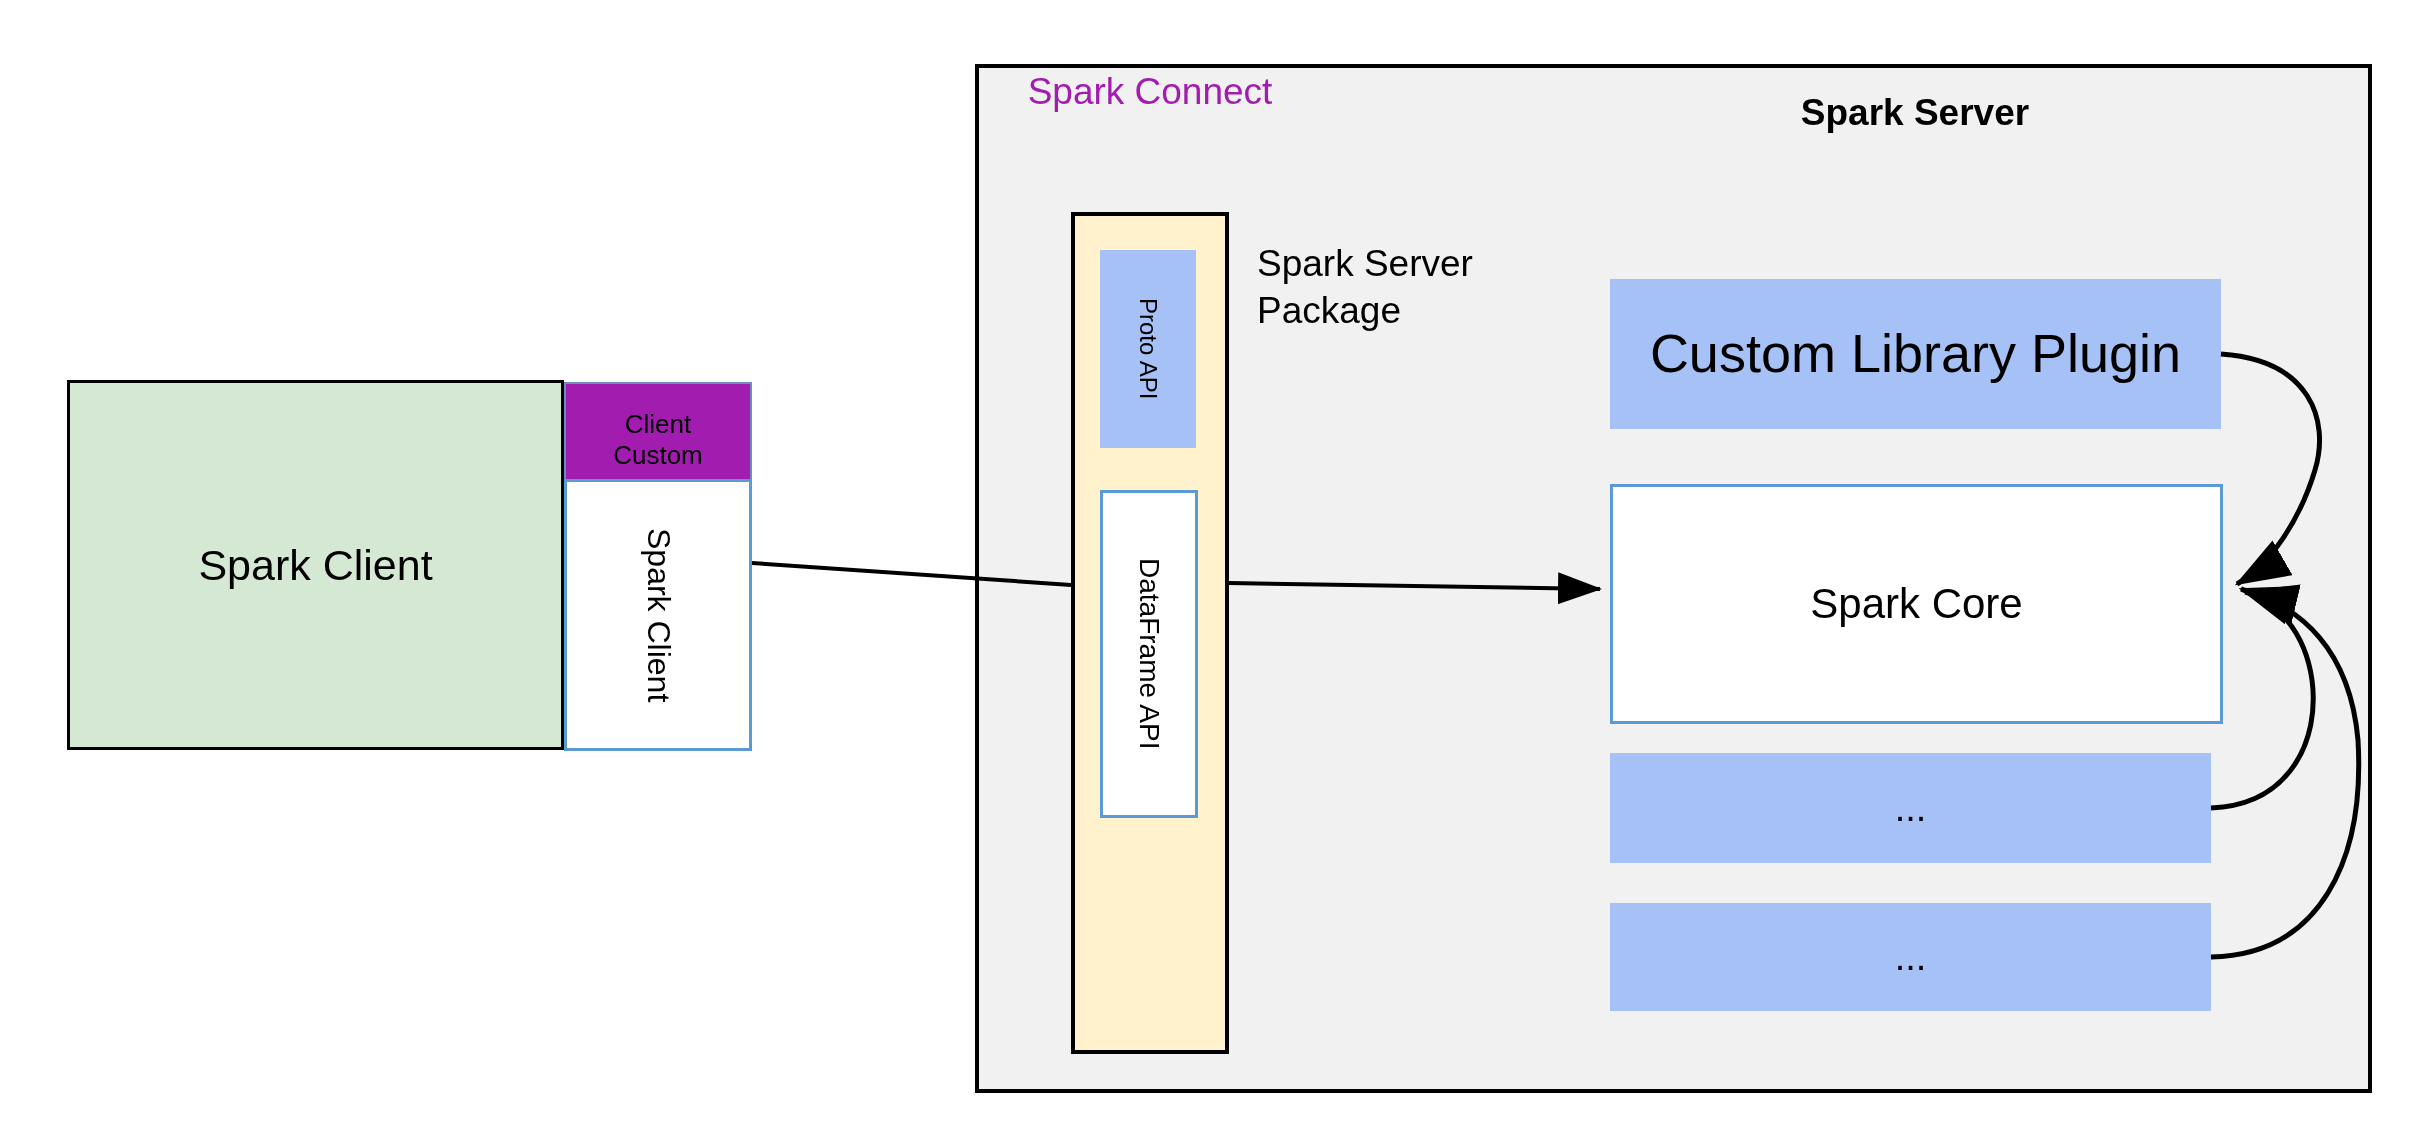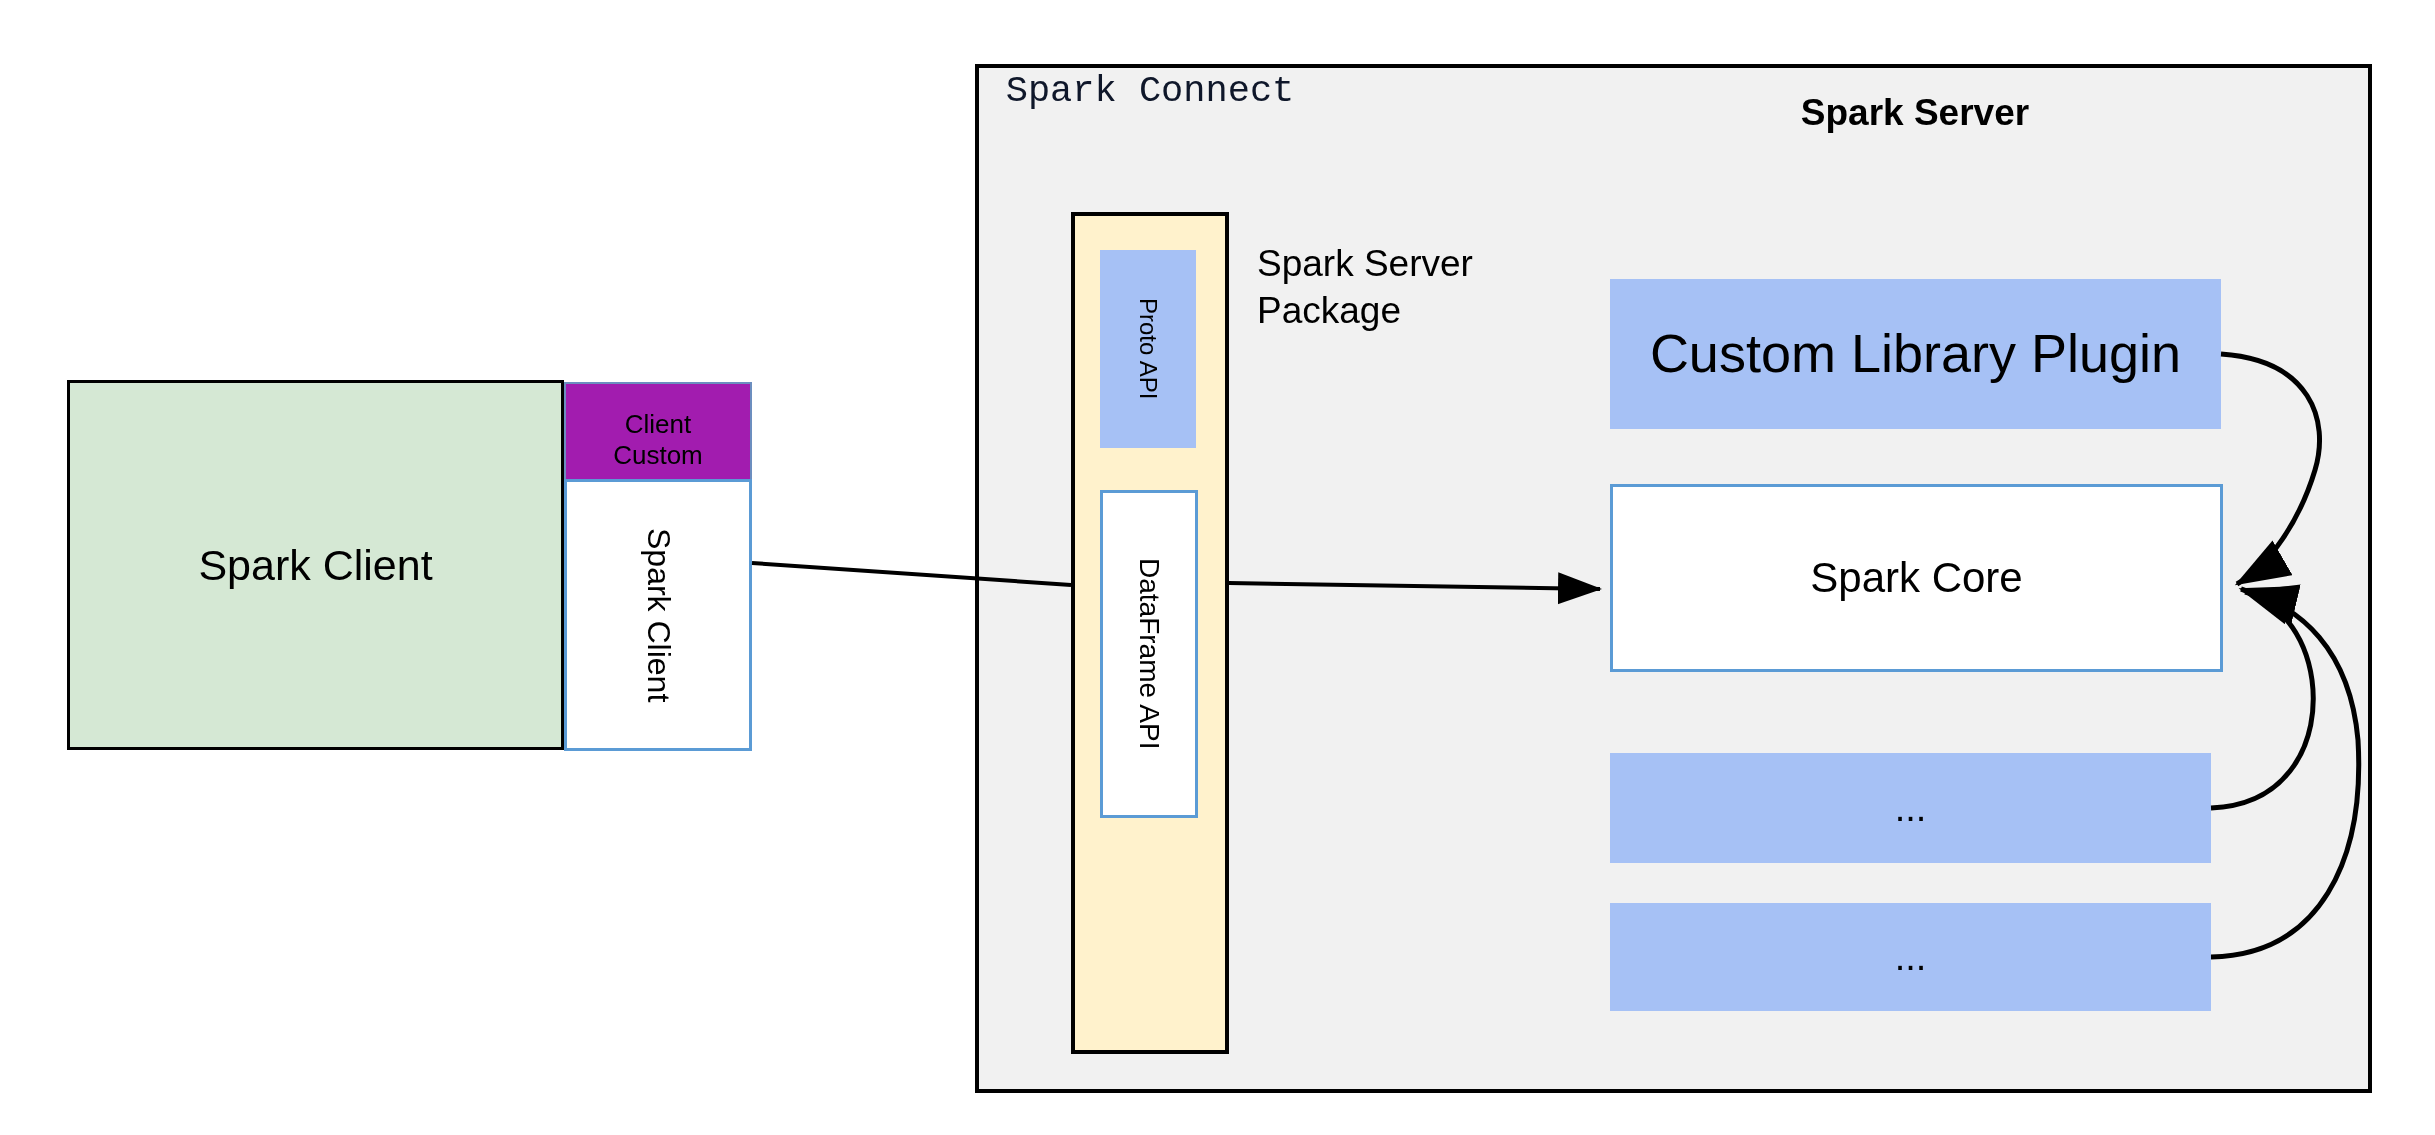--- a/index.html
+++ b/index.html
@@ -90,23 +90,22 @@
     color: #000000;
   }
 
   .connect-api-label {
     position: absolute;
     left: 1005px;
     top: 68px;
     width: 290px;
     text-align: center;
     font-size: 37px;
-    color: #0f172a;
+    color: #a21caf;
     line-height: 1.28;
-    font-family: Liberation Mono, monospace;
   }
 
   .server-lib-label {
     position: absolute;
     left: 1257px;
     top: 240px;
     width: 300px;
     text-align: left;
     font-size: 37px;
     color: #000000;
@@ -150,21 +149,21 @@
     width: 611px;
     height: 150px;
     background: #a6c1f5;
     font-size: 54px;
   }
 
   .spark-core {
     left: 1610px;
     top: 484px;
     width: 613px;
-    height: 188px;
+    height: 240px;
     background: #ffffff;
     border: 3px solid #5b9bd5;
     font-size: 42px;
   }
 
   .ellipsis-1 {
     left: 1610px;
     top: 753px;
     width: 601px;
     height: 110px;

